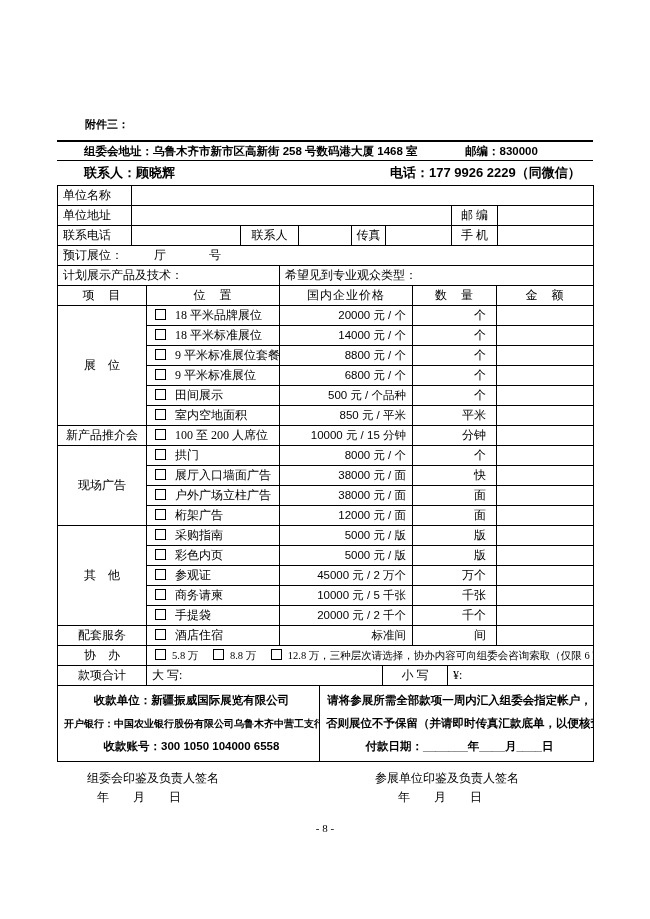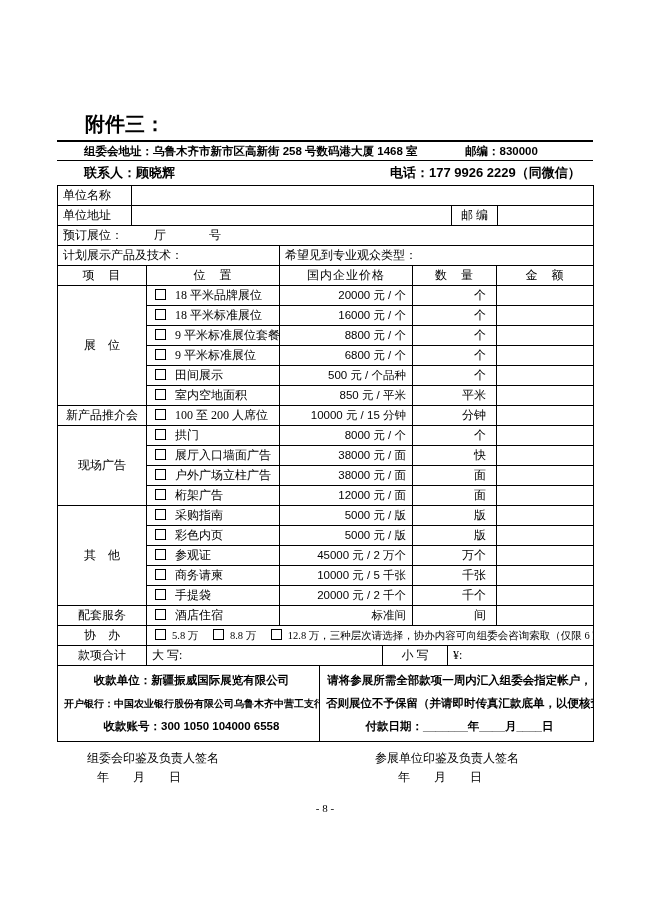--- a/index.html
+++ b/index.html
@@ -5,21 +5,21 @@
   html,body{margin:0;padding:0;}
   body{
     width:650px;height:919px;background:#ffffff;color:#000;
     font-family:"Liberation Serif","DejaVu Serif",serif;
     position:relative;overflow:hidden;
   }
   .doc{position:absolute;left:57px;top:114px;width:536px;}
   
   .attachment{
     padding-left:28px;font-family:"Liberation Sans","DejaVu Sans",sans-serif;
-    font-weight:bold;font-size:20px;line-height:20px;white-space:nowrap;
+    font-weight:bold;font-size:11px;line-height:20px;white-space:nowrap;
   }
   .hline{position:relative;padding-left:27px;font-size:12.5px;line-height:18px;white-space:nowrap;}
   .hline .right{position:absolute;left:370px;top:0;}
   .title-row{margin-top:7px;}
   .time-row{margin-top:6px;}
   .org-band{
     position:relative;margin-top:6px;border-top:2px solid #000;border-bottom:1px solid #000;
     padding:2px 0 2px 27px;font-family:"Liberation Sans","DejaVu Sans",sans-serif;
     font-weight:bold;font-size:11.5px;line-height:14px;white-space:nowrap;
   }
@@ -102,20 +102,30 @@
         <tr>
       <td class="lbl">单位名称</td>
       <td colspan="7"></td>
     </tr>
     <tr>
       <td class="lbl">单位地址</td>
       <td colspan="5"></td>
       <td class="ctr">邮 编</td>
       <td></td>
     </tr>
+    <tr>
+      <td class="lbl">联系电话</td>
+      <td></td>
+      <td class="ctr">联系人</td>
+      <td></td>
+      <td class="ctr">传真</td>
+      <td></td>
+      <td class="ctr">手 机</td>
+      <td></td>
+    </tr>
   </tbody>
     </table>
 
   <table>
     <colgroup>
       <col style="width:89px">
         <col style="width:133px">
         <col style="width:133px">
         <col style="width:84px">
         <col style="width:97px">
@@ -142,21 +152,21 @@
 
     <tr>
       <td rowspan="6" class="grp">展　位</td>
       <td class="item"><span class="cb"></span><span>18 平米品牌展位</span></td>
       <td class="price">20000 元 / 个</td>
       <td class="unit">个</td>
       <td></td>
     </tr>
     <tr>
       <td class="item"><span class="cb"></span><span>18 平米标准展位</span></td>
-      <td class="price">16000 元 / 个</td>
+      <td class="price">14000 元 / 个</td>
       <td class="unit">个</td>
       <td></td>
     </tr>
     <tr>
       <td class="item"><span class="cb"></span><span>9 平米标准展位套餐</span></td>
       <td class="price">8800 元 / 个</td>
       <td class="unit">个</td>
       <td></td>
     </tr>
     <tr>

